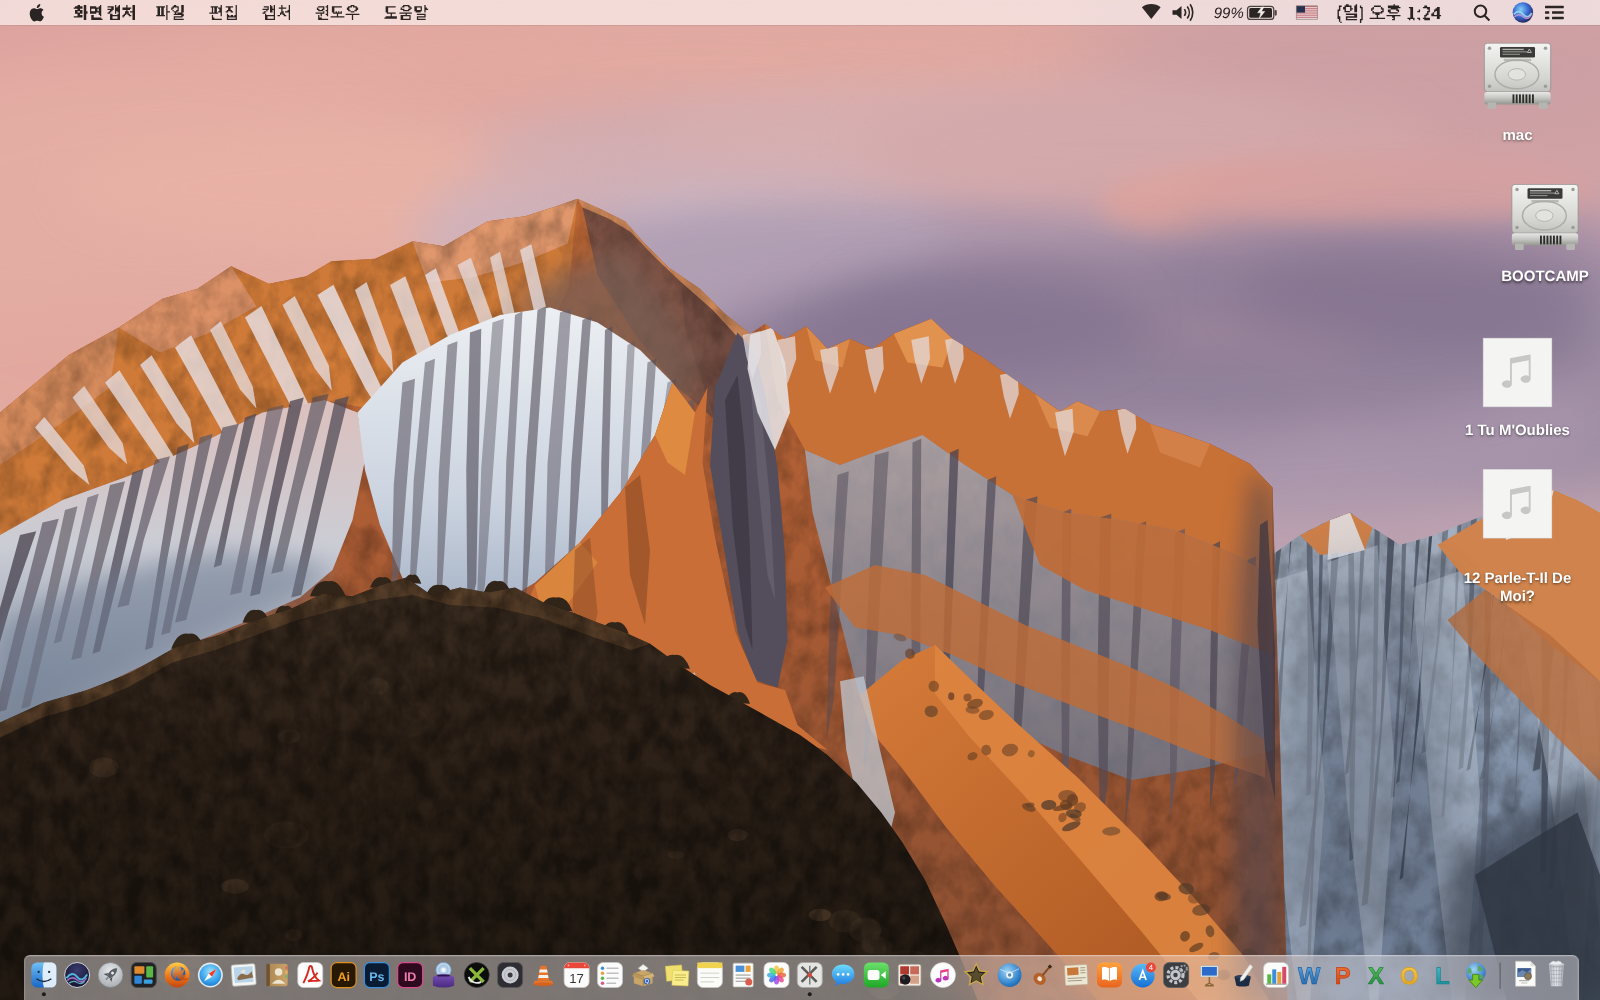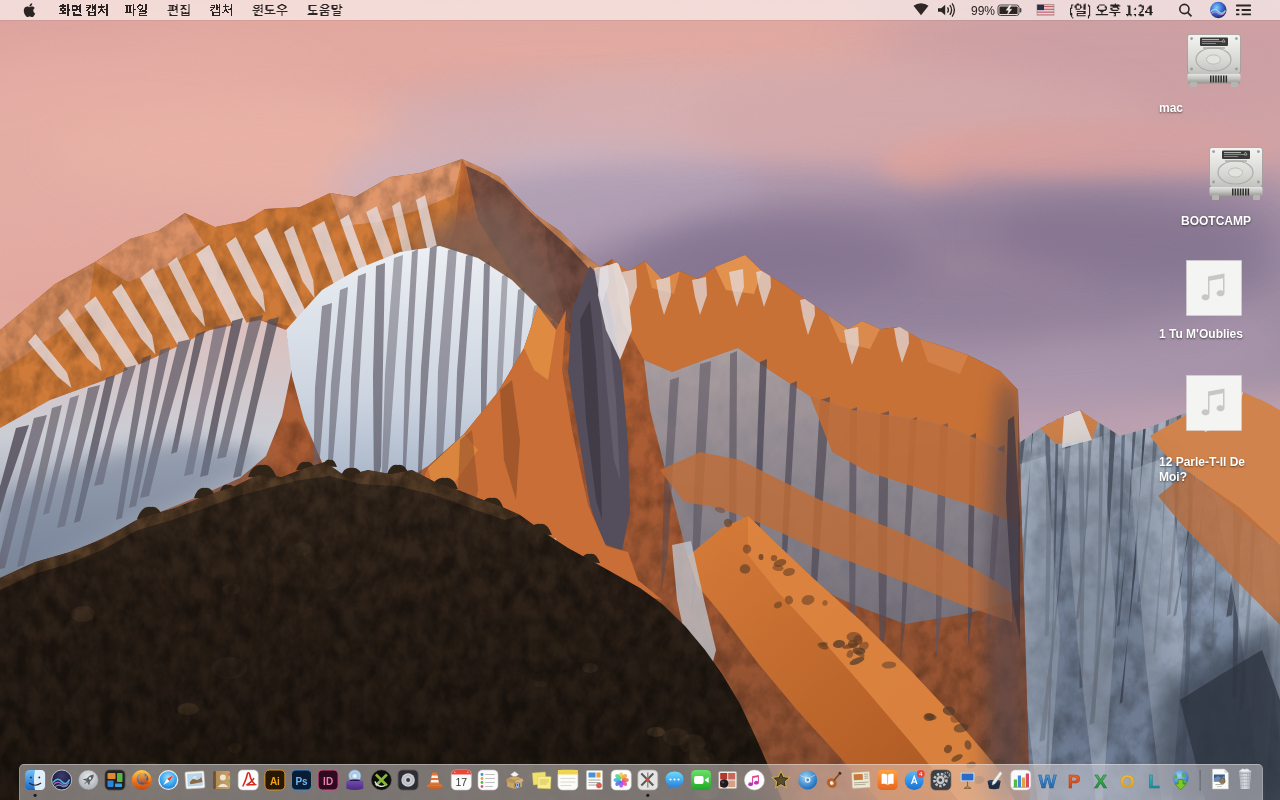--- a/index.html
+++ b/index.html
@@ -1,18 +1,18 @@
 <!DOCTYPE html>
 <html><head><meta charset="utf-8">
 <style>
 html,body{margin:0;padding:0;width:1280px;height:800px;overflow:hidden;background:#000;}
 body{font-family:"Liberation Sans",sans-serif;position:relative;}
 #wall{position:absolute;left:0;top:0;}
-#menubar{position:absolute;left:0;top:0;width:1280px;height:20px;background:rgba(250,247,246,0.66);backdrop-filter:blur(40px) saturate(1.6);box-shadow:0 0 1px rgba(0,0,0,0.3);}
-.dicon{position:absolute;width:110px;}
+#menubar{position:absolute;left:0;top:0;width:1280px;height:20px;background:rgba(250,247,246,0.66);backdrop-filter:blur(40px) saturate(1.6);box-shadow:0 0 1px rgba(0,0,0,0.3);font-style:italic;}
+.dicon{position:absolute;width:110px;text-align:center;}
 .dlabel{color:#fff;font-weight:bold;font-size:12px;line-height:15px;text-shadow:0 1px 2px rgba(0,0,0,0.55);margin-top:0px;}
 #dock{position:absolute;left:19px;top:764px;width:1242px;height:36px;border-radius:5px 5px 0 0;background:rgba(228,224,226,0.48);backdrop-filter:blur(22px) saturate(1.4);border-top:0.5px solid rgba(255,255,255,0.35);border-left:0.5px solid rgba(255,255,255,0.2);border-right:0.5px solid rgba(255,255,255,0.2);}
 </style></head>
 <body>
 <svg id="wall" width="1280" height="800" viewBox="0 0 1280 800">
     <defs>
 <linearGradient id="sky" x1="0" y1="0" x2="0" y2="1">
  <stop offset="0" stop-color="#d8a2a1"></stop>
         <stop offset="0.35" stop-color="#c8a4ad"></stop>
  <stop offset="0.7" stop-color="#b29fb3"></stop>
@@ -535,21 +535,21 @@
         <rect x="31.8" y="41.5" width="1.5" height="7"></rect>
         <rect x="34.4" y="41.5" width="1.5" height="7"></rect>
         <rect x="37.0" y="41.5" width="1.5" height="7"></rect>
         <rect x="39.6" y="41.5" width="1.5" height="7"></rect>
       </g>
 <rect x="4" y="48" width="7" height="5" rx="1" fill="#b5b5b1"></rect>
       <rect x="45" y="48" width="7" height="5" rx="1" fill="#b5b5b1"></rect>
 </svg>
     <div class="dlabel" style="margin-top:13px">BOOTCAMP</div>
   </div>
-<div class="dicon" style="left:1159px;top:260px">
+<div class="dicon" style="left:1159px;top:270px">
     <svg width="56" height="56" viewBox="0 0 56 56" style="display:block;margin:0 auto;">
 <rect x="0.5" y="0.5" width="55" height="55" fill="#f4f4f3" stroke="#d8d8d8" stroke-width="0.5"></rect>
 <g fill="#c7c7c7">
         <path d="M22,16.5 L38.5,13.5 L38.5,33.5 a4,3 0 1 1 -1.5,-2.6 L37,18.2 L23.5,20.7 L23.5,37.5 a4,3 0 1 1 -1.5,-2.6 Z"></path>
       </g>
 </svg>
     <div class="dlabel" style="margin-top:11px">1 Tu M'Oublies</div>
   </div>
 <div class="dicon" style="left:1159px;top:375px">
     <svg width="56" height="56" viewBox="0 0 56 56" style="display:block;margin:0 auto;">

